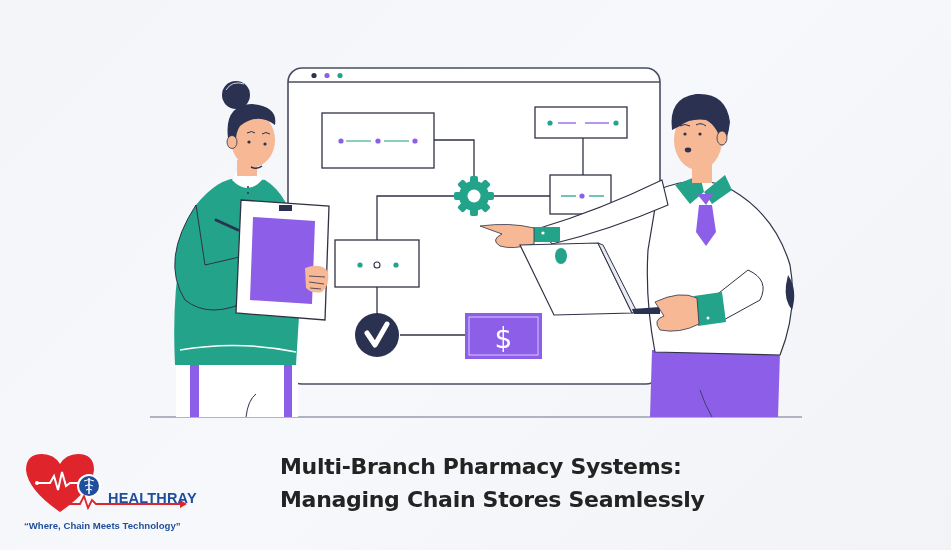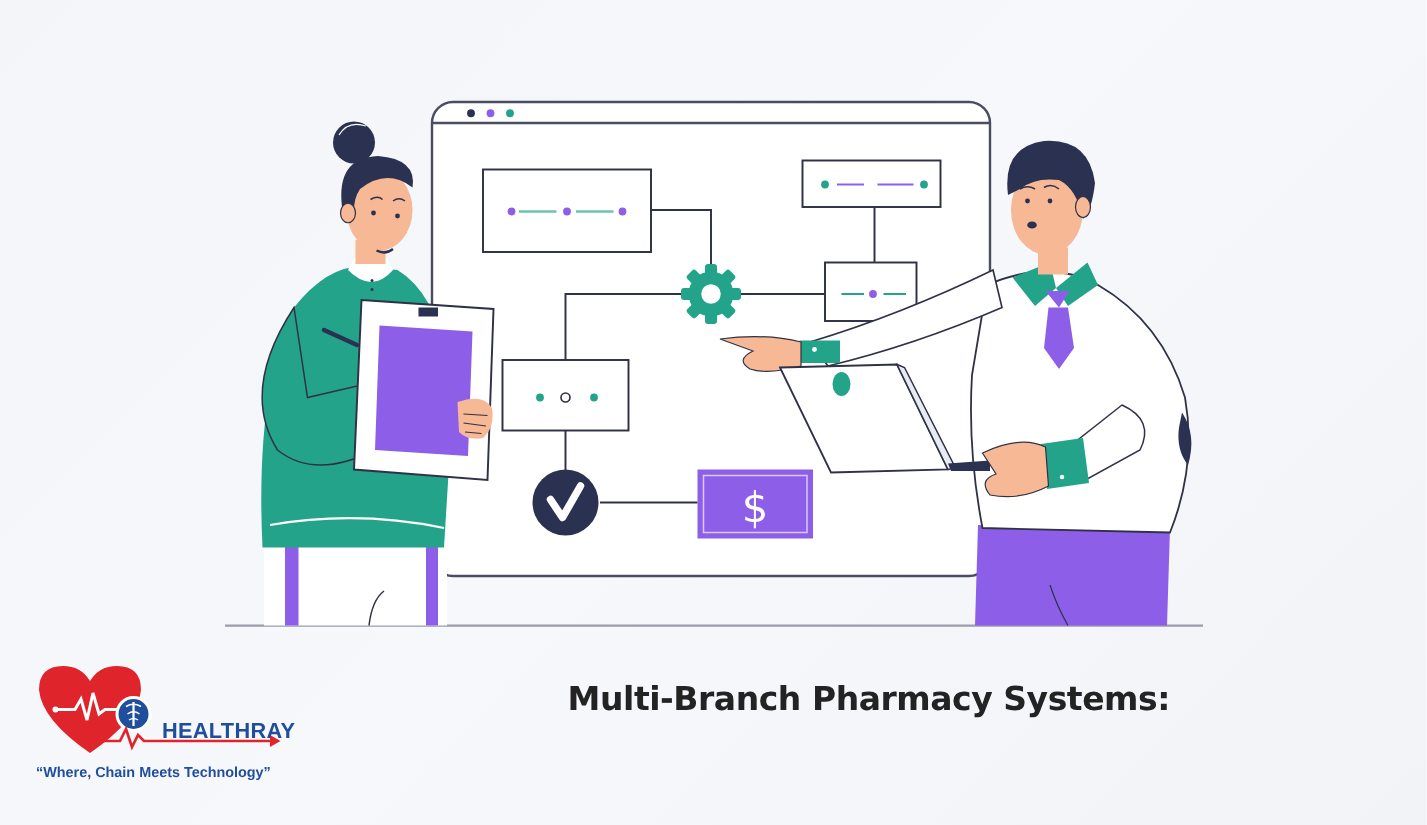--- a/index.html
+++ b/index.html
@@ -6,26 +6,26 @@
   html, body { width: 951px; height: 550px; overflow: hidden; }
   body {
     background: linear-gradient(135deg, #f3f5f9 0%, #f7f8fb 50%, #f1f3f7 100%);
     font-family: "DejaVu Sans", sans-serif;
     position: relative;
   }
   .stage { position: absolute; left: 0; top: 0; width: 951px; height: 550px; }
   .illus { position: absolute; left: 0; top: 0; width: 951px; height: 430px; }
   .title {
     position: absolute; left: 280px; top: 450px; width: 500px;
-    text-align: right; color: #232323;
+    text-align: left; color: #232323;
     font-family: "DejaVu Sans", sans-serif; font-weight: bold;
     font-size: 22px; line-height: 33px; letter-spacing: -0.3px;
   }
   .title div { white-space: nowrap; }
-  .logo { position: absolute; left: 20px; top: 440px; width: 170px; height: 90px; }
+  .logo { position: absolute; left: 20px; top: 450px; width: 170px; height: 90px; }
   .logo-name {
     position: absolute; left: 88px; top: 40px;
     color: #1f4e9c; font-weight: bold; font-size: 14.5px; letter-spacing: 0.2px;
     font-family: "Liberation Sans", sans-serif;
   }
   .logo-tag {
     position: absolute; left: 4px; top: 70px; white-space: nowrap;
     color: #1f4e9c; font-weight: bold; font-size: 9.6px;
     font-family: "Liberation Sans", sans-serif;
   }
@@ -211,14 +211,15 @@
       <path d="M64 31 Q69 28 74 31 M65 36 Q69 33 73 36 M66 40 Q69 38 72 40" stroke="#ffffff" stroke-width="1" fill="none"></path>
       <polyline points="48,54 60,54 64,46 68,58 72,50 76,54 160,54" fill="none" stroke="#e0242b" stroke-width="1.8"></polyline>
       <polygon points="160,50 167,54 160,58" fill="#e0242b"></polygon>
     </svg>
     <div class="logo-name">HEALTHRAY</div>
     <div class="logo-tag">“Where, Chain Meets Technology”</div>
   </div>
 
   <div class="title">
     <div>Multi-Branch Pharmacy Systems:</div>
+    <div>Managing Chain Stores Seamlessly</div>
   </div>
 </div>
 
 </body></html>

